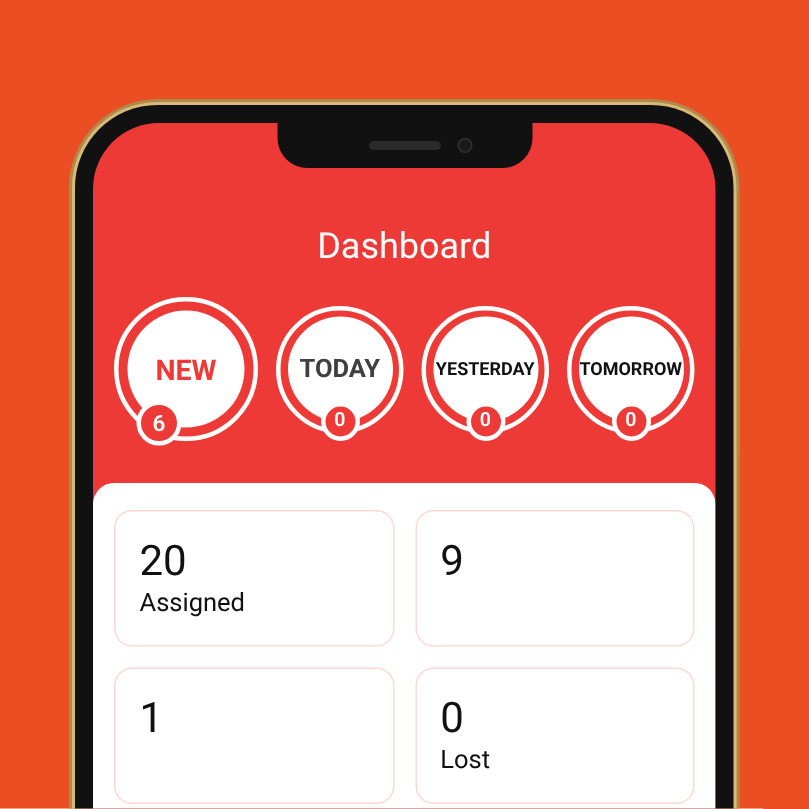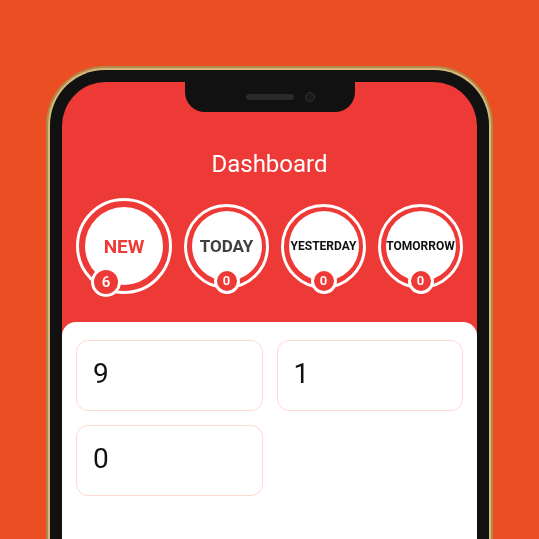--- a/index.html
+++ b/index.html
@@ -200,30 +200,35 @@
           <div class="ring-inner ring-inner-sml">TOMORROW</div>
           <div class="count-badge badge-small">0</div>
         </div>
       </div>
 
     </div>
 
     <div class="content">
       <div class="grid">
 
+        <div class="card">
+          <div class="card-num">20</div>
+          <div class="card-label">Assigned</div>
+        </div>
 
         <div class="card">
           <div class="card-num">9</div>
         </div>
 
         <div class="card">
           <div class="card-num">1</div>
         </div>
 
         <div class="card">
           <div class="card-num">0</div>
+          <div class="card-label">Lost</div>
         </div>
 
       </div>
     </div>
 
   </div>
 </div>
 
 </body></html>

